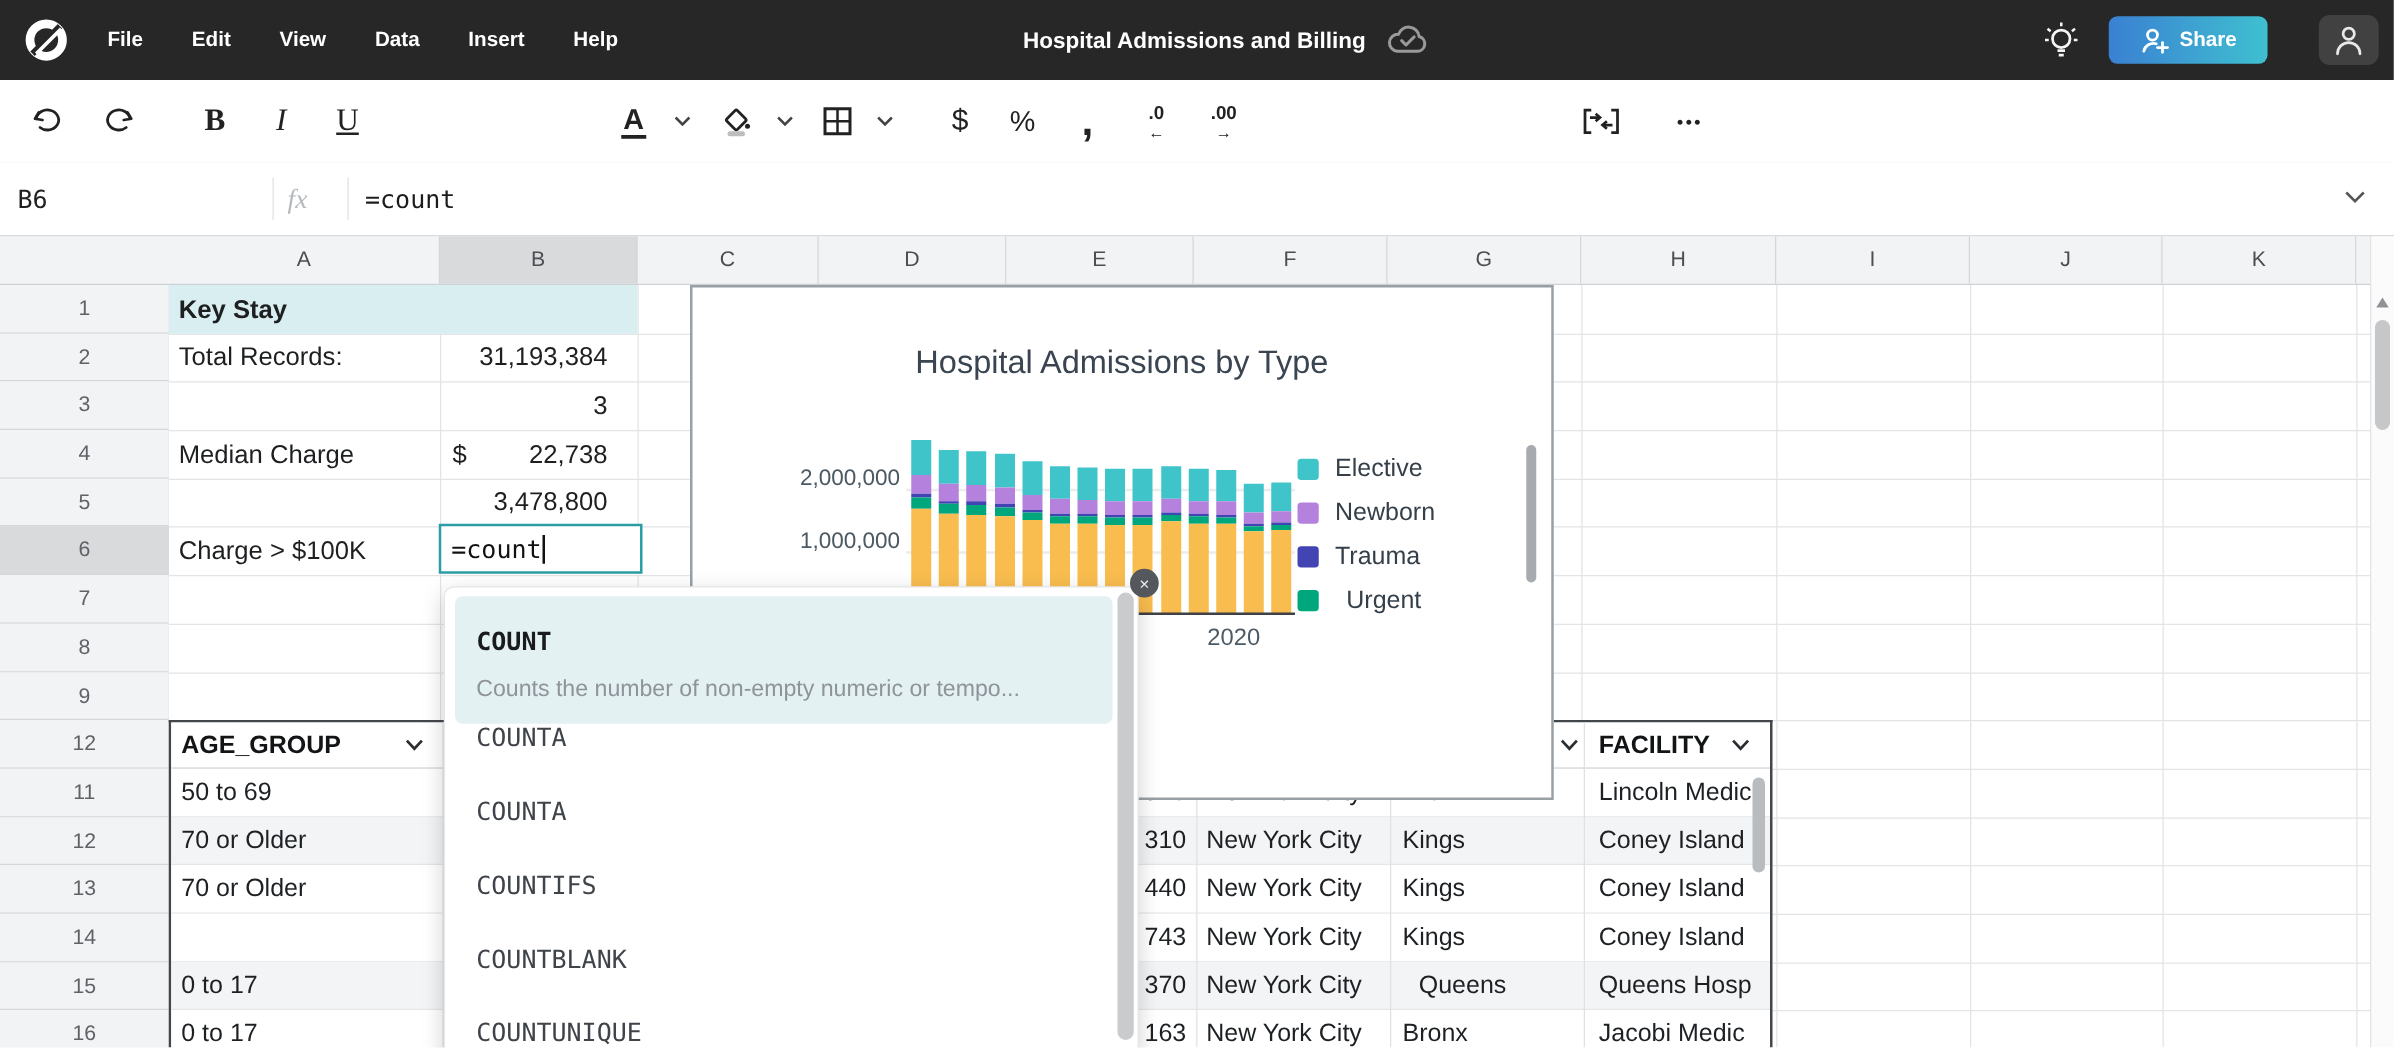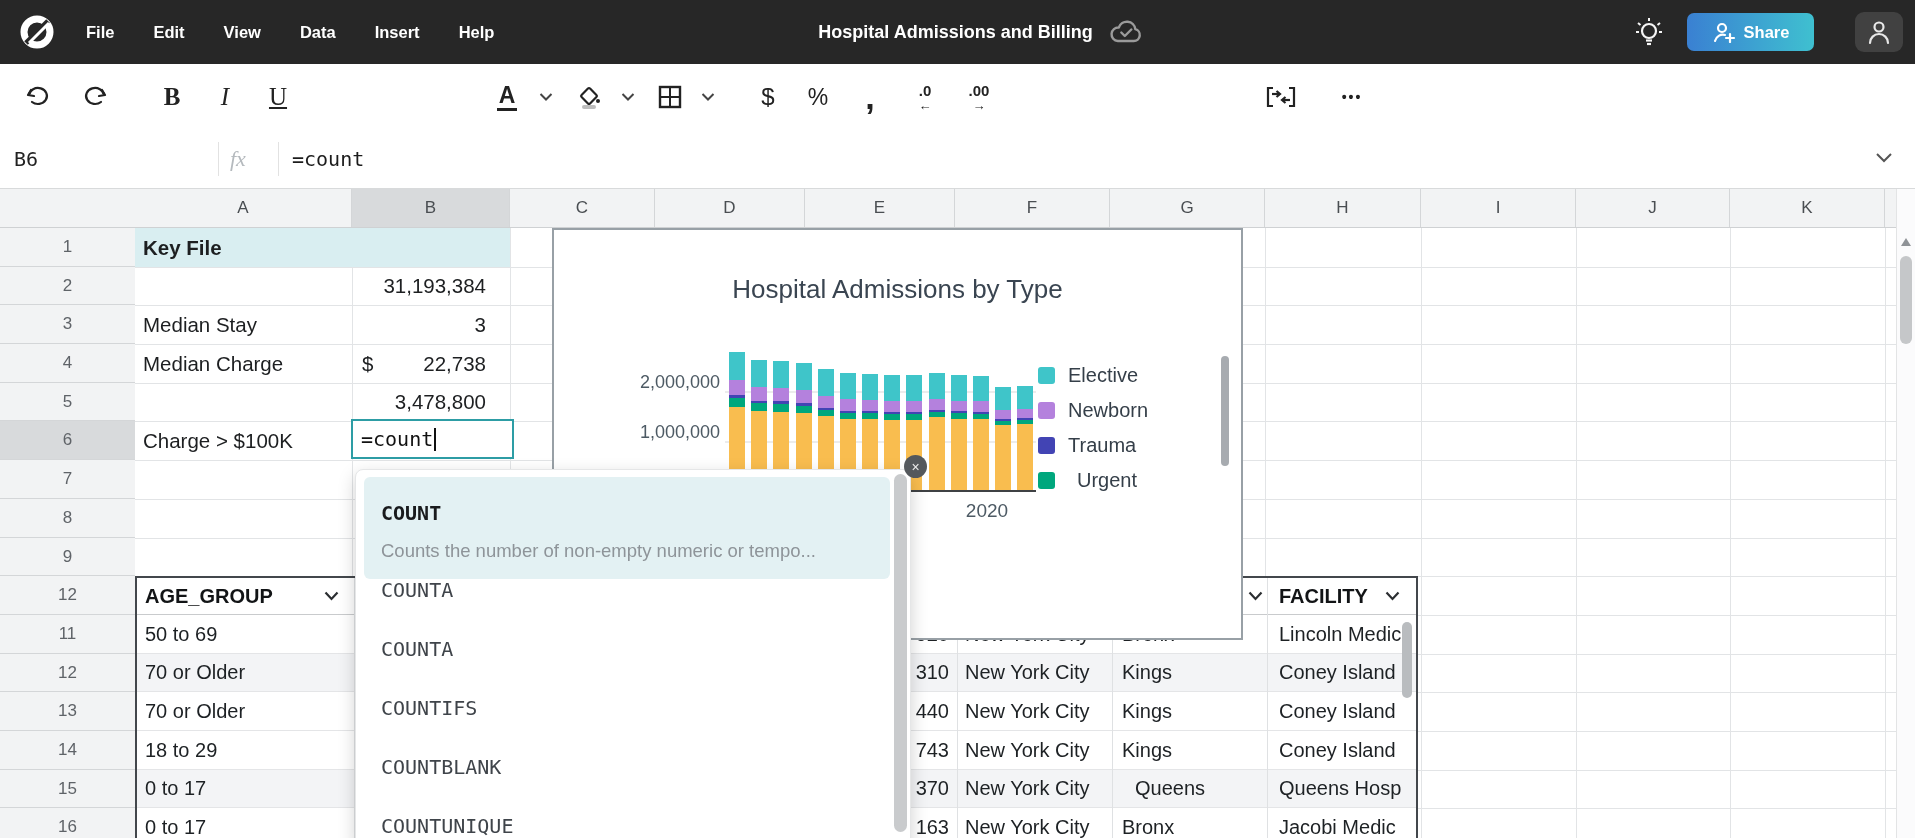--- a/index.html
+++ b/index.html
@@ -336,23 +336,23 @@
       <div class="gline-h" style="top: 388px;"></div>
       <div class="gline-h" style="top: 427px;"></div>
       <div class="gline-h" style="top: 466px;"></div>
       <div class="gline-h" style="top: 504px;"></div>
       <div class="gline-h" style="top: 543px;"></div>
       <div class="gline-h" style="top: 582px;"></div>
       <div class="gline-h" style="top: 620px;"></div>
     </div>
   <div id="cyan-band"></div>
 
-  <div class="cellA" style="top:40px;height:39px;font-weight:700">Key File</div>
+  <div class="cellA" style="top:40px;height:39px;font-weight:700">Key Stay</div>
+  <div class="cellA" style="top:79px;height:38px">Total Records:</div>
   <div class="cellB" style="top:79px;height:38px">31,193,384</div>
-  <div class="cellA" style="top:117px;height:39px">Median Stay</div>
   <div class="cellB" style="top:117px;height:39px">3</div>
   <div class="cellA" style="top:156px;height:39px">Median Charge</div>
   <div class="abs" style="left:362px;top:156px;height:39px;display:flex;align-items:center;font-size:20.5px;z-index:3">$</div>
   <div class="cellB" style="top:156px;height:39px">22,738</div>
   <div class="cellB" style="top:195px;height:38px">3,478,800</div>
   <div class="cellA" style="top:233px;height:39px">Charge &gt; $100K</div>
 
   <div id="data-table">
     <div id="table-header">
       <div class="th-label" style="left:8px">AGE_GROUP</div>
@@ -383,21 +383,20 @@
           <div class="t-cell" style="left: 1142px; width: 137px; justify-content: flex-start;">Coney Island</div>
         </div>
         <div class="t-row" style="top: 114px; height: 39px; background: rgb(255, 255, 255); border-bottom: 1px solid rgb(228, 229, 231); box-sizing: border-box;">
           <div class="t-cell" style="left: 8px; width: 200px; justify-content: flex-start;">70 or Older</div>
           <div class="t-cell" style="left: 670px; width: 142px; justify-content: flex-end;">440</div>
           <div class="t-cell" style="left: 828px; width: 146px; justify-content: flex-start;">New York City</div>
           <div class="t-cell" style="left: 985px; width: 140px; justify-content: flex-start;">Kings</div>
           <div class="t-cell" style="left: 1142px; width: 137px; justify-content: flex-start;">Coney Island</div>
         </div>
         <div class="t-row" style="top: 153px; height: 39px; background: rgb(255, 255, 255); border-bottom: 1px solid rgb(228, 229, 231); box-sizing: border-box;">
-          <div class="t-cell" style="left: 8px; width: 200px; justify-content: flex-start;">18 to 29</div>
           <div class="t-cell" style="left: 670px; width: 142px; justify-content: flex-end;">743</div>
           <div class="t-cell" style="left: 828px; width: 146px; justify-content: flex-start;">New York City</div>
           <div class="t-cell" style="left: 985px; width: 140px; justify-content: flex-start;">Kings</div>
           <div class="t-cell" style="left: 1142px; width: 137px; justify-content: flex-start;">Coney Island</div>
         </div>
         <div class="t-row" style="top: 192px; height: 38px; background: rgb(243, 244, 246); border-bottom: 1px solid rgb(228, 229, 231); box-sizing: border-box;">
           <div class="t-cell" style="left: 8px; width: 200px; justify-content: flex-start;">0 to 17</div>
           <div class="t-cell" style="left: 670px; width: 142px; justify-content: flex-end;">370</div>
           <div class="t-cell" style="left: 828px; width: 146px; justify-content: flex-start;">New York City</div>
           <div class="t-cell" style="left: 998px; width: 140px; justify-content: flex-start;">Queens</div>

